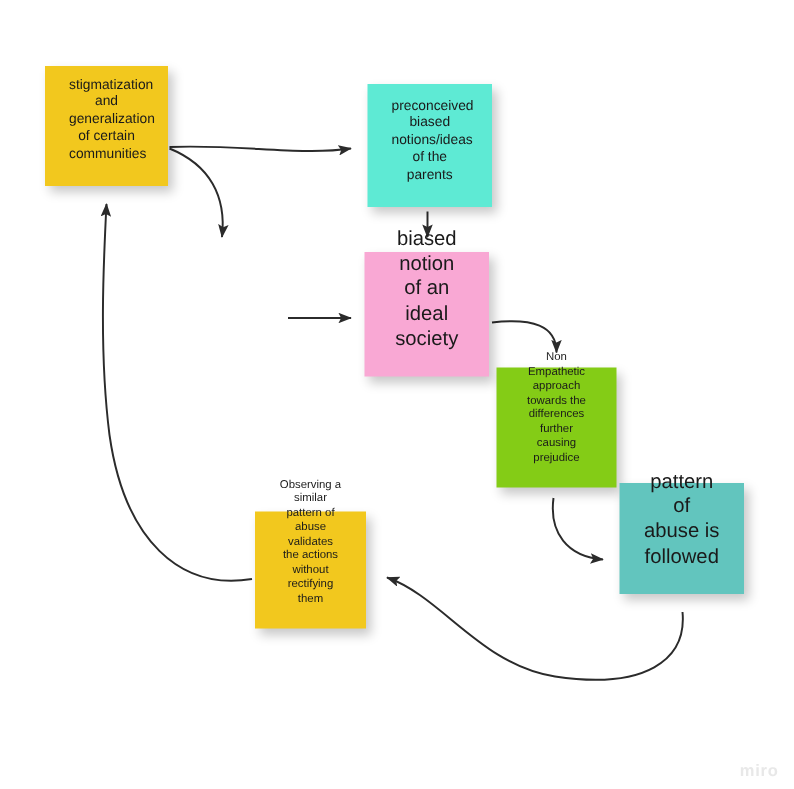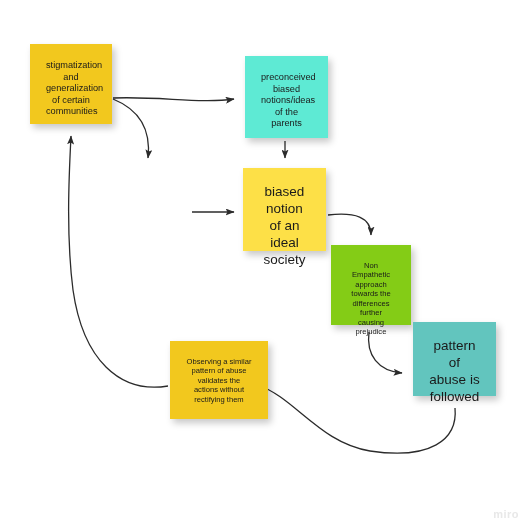--- a/index.html
+++ b/index.html
@@ -23,40 +23,40 @@
     left: 0;
     top: 0;
     width: 529px;
     height: 526px;
     pointer-events: none;
   }
   .note {
     position: absolute;
     box-sizing: border-box;
     display: flex;
-    align-items: flex-start;
+    align-items: flex-end;
     justify-content: center;
     text-align: center;
     color: #1a1a1a;
     line-height: 1.25;
     box-shadow: 3px 4px 7px rgba(0,0,0,0.22);
     padding: 16px;
   }
   .note .note-text {
     display: block;
     width: 100%;
     white-space: pre-line;
   }
   .n-stigma   { left: 30px;  top: 44px;  width: 82px;  height: 80px;  font-size: 9.2px; }
   .n-precon   { left: 245px; top: 56px;  width: 83px;  height: 82px;  font-size: 9.2px; }
   .n-influ    { left: 107px; top: 169px; width: 83px;  height: 82px;  font-size: 9.2px; }
   .n-biased   { left: 243px; top: 168px; width: 83px;  height: 83px;  font-size: 13.5px; }
   .n-nonemp   { left: 331px; top: 245px; width: 80px;  height: 80px;  font-size: 7.6px; }
   .n-pattern  { left: 413px; top: 322px; width: 83px;  height: 74px;  font-size: 13.5px; }
-  .n-observ   { left: 170px; top: 341px; width: 98px;  height: 78px;  font-size: 7.6px; }
+  .n-observ   { left: 170px; top: 341px; width: 74px;  height: 78px;  font-size: 7.6px; }
 
   #watermark {
     position: absolute;
     right: 10px;
     bottom: 6px;
     font-size: 11px;
     font-weight: bold;
     letter-spacing: 0.5px;
     color: #e8e8e8;
     user-select: none;
@@ -93,21 +93,21 @@
 
   <div class="note n-stigma" style="background:#F2C81E">
     <span class="note-text">stigmatization and generalization of certain communities</span>
   </div>
 
   <div class="note n-precon" style="background:#5eead4">
     <span class="note-text">preconceived biased notions/ideas of the parents</span>
   </div>
 
 
-  <div class="note n-biased" style="background:#fde047">
+  <div class="note n-biased" style="background:#f9a8d4">
     <span class="note-text">biased notion of an ideal society</span>
   </div>
 
   <div class="note n-nonemp" style="background:#84cc16">
     <span class="note-text">Non Empathetic approach towards the  differences further causing prejudice</span>
   </div>
 
   <div class="note n-pattern" style="background:#62C5BE">
     <span class="note-text">pattern of abuse is followed</span>
   </div>

